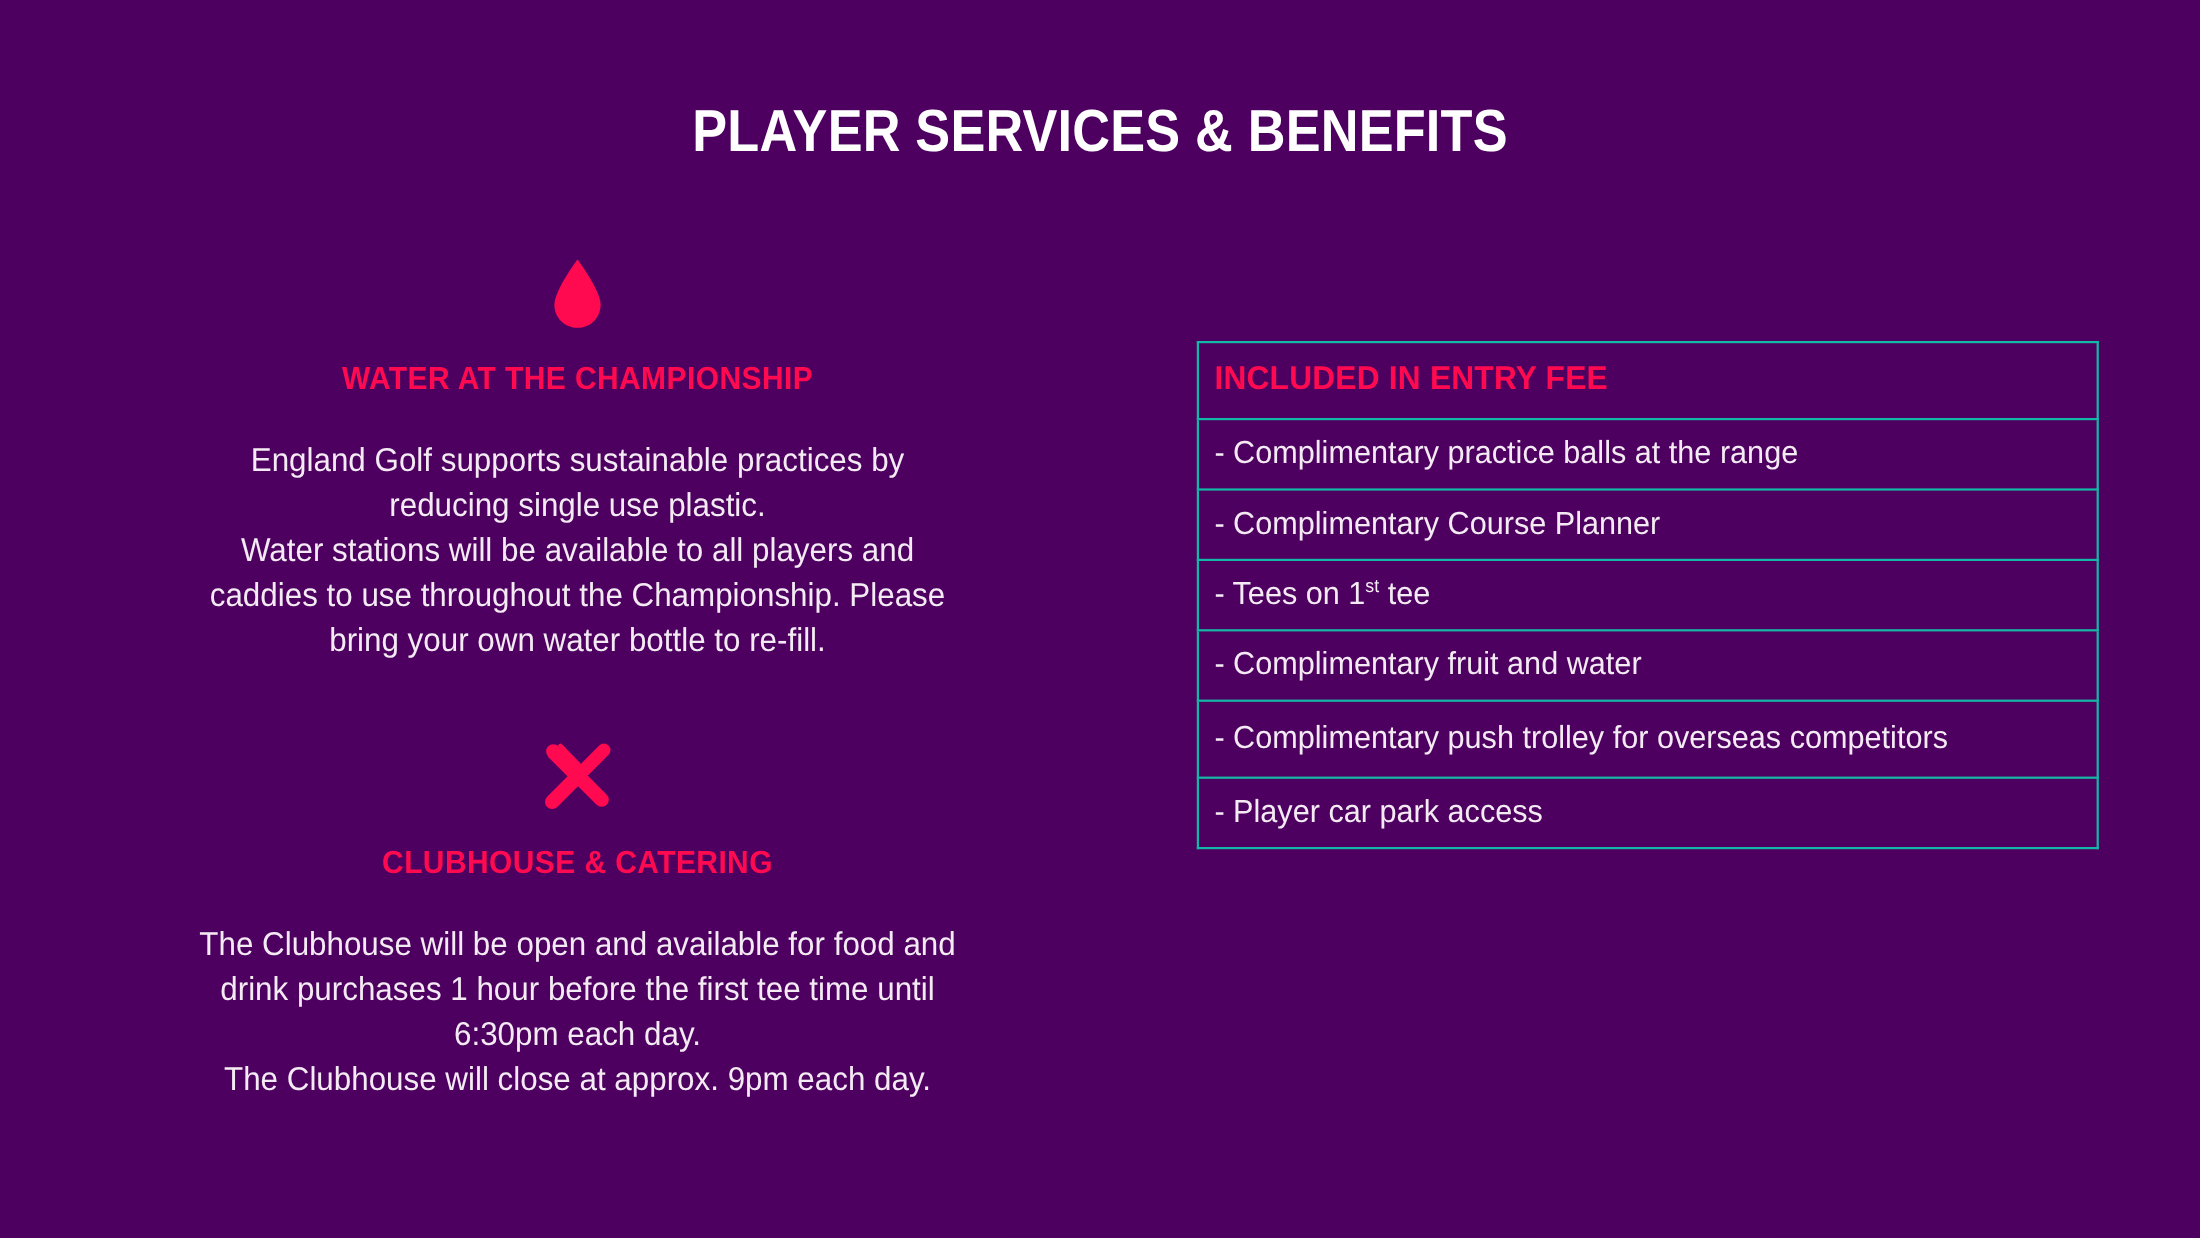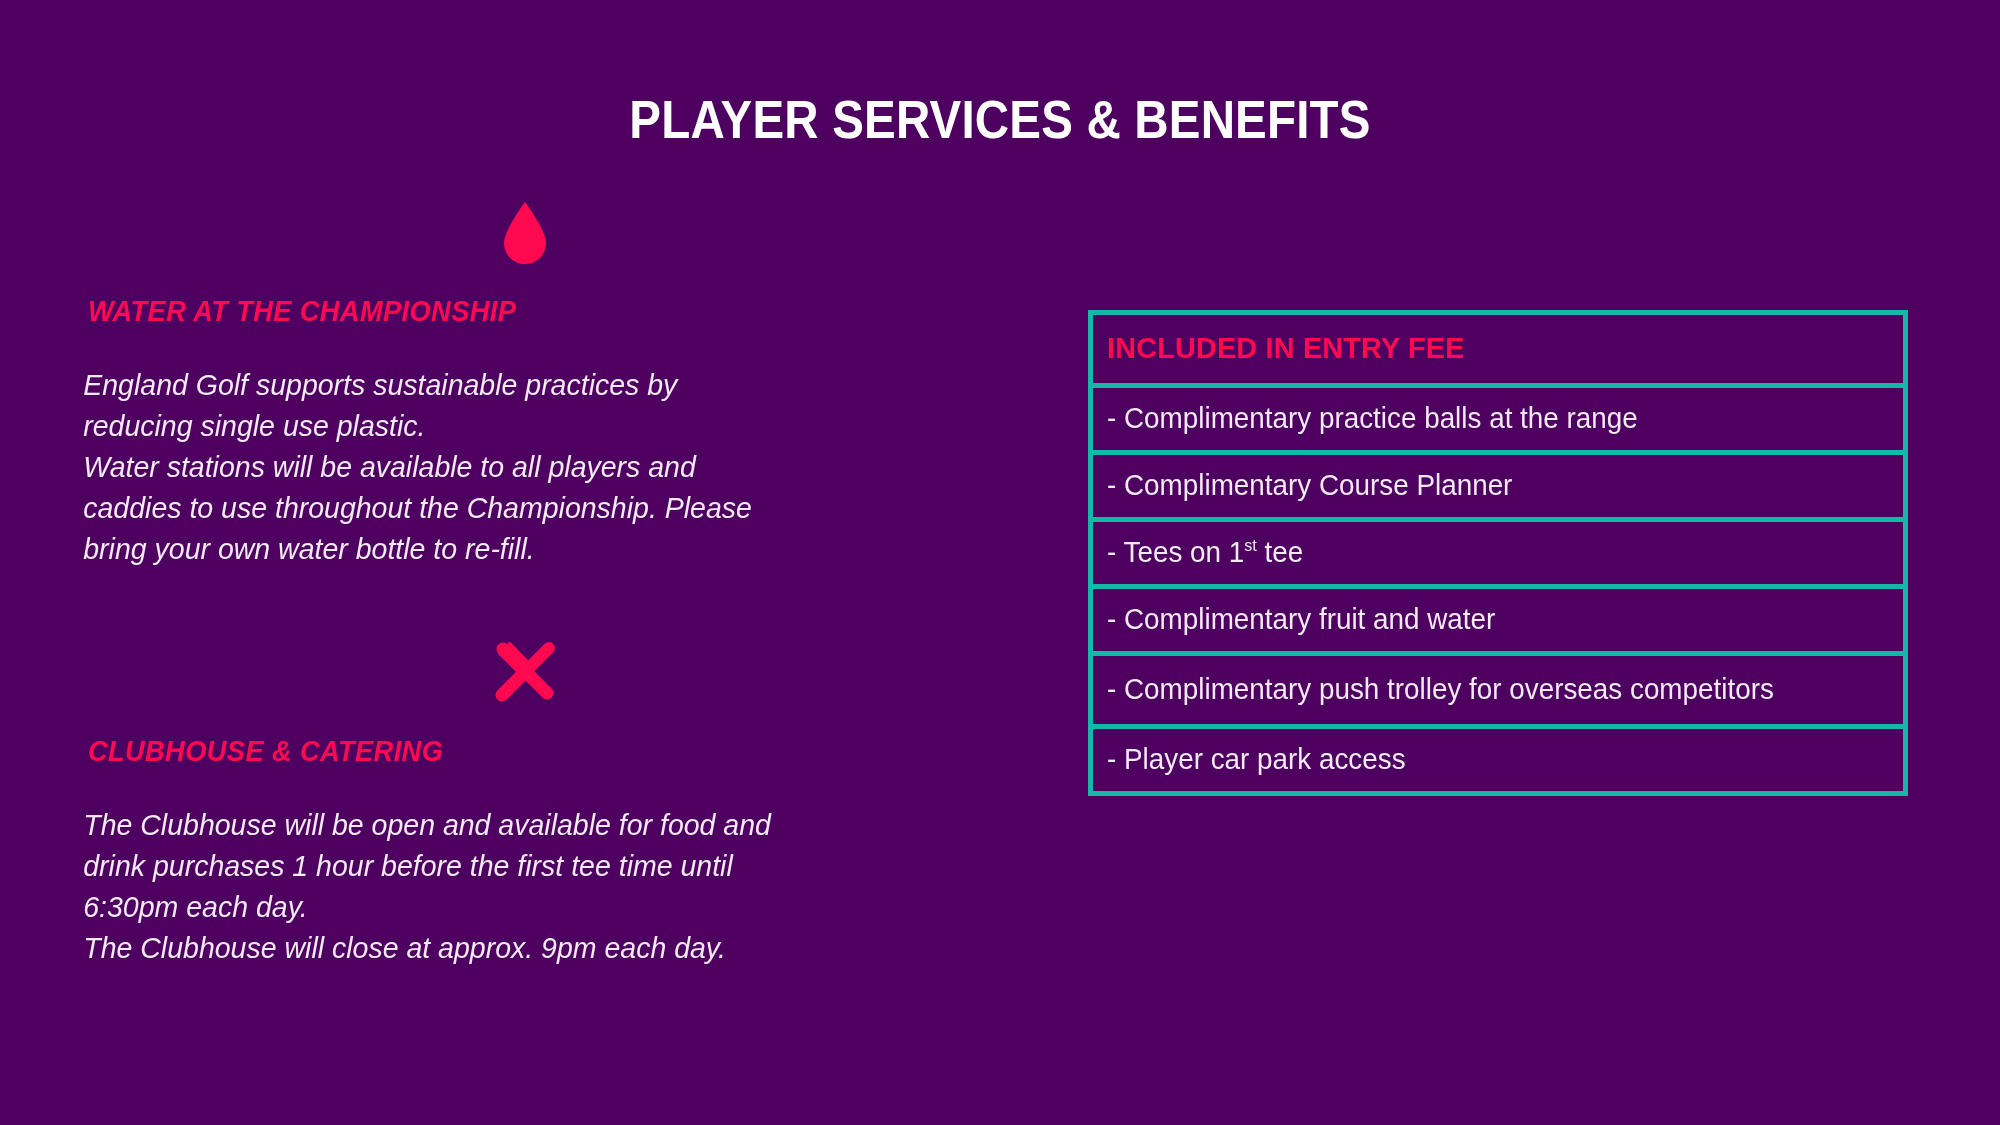--- a/index.html
+++ b/index.html
@@ -35,23 +35,23 @@
     color: #ffffff;
     transform: scaleX(0.88);
     transform-origin: center top;
     white-space: nowrap;
   }
 
   
   #left-column {
     position: absolute;
     left: 60px;
-    top: 197px;
+    top: 231px;
     width: 930px;
-    font-style: italic;
+    text-align: center;
   }
 
   .section-block { width: 100%; }
 
   .section-icon {
     height: 72px;
     display: flex;
     align-items: center;
     justify-content: center;
     margin: 0 auto;
@@ -82,21 +82,21 @@
   
   #entry-fee-table {
     position: absolute;
     left: 1088px;
     top: 310px;
     width: 820px;
     border-collapse: collapse;
     table-layout: fixed;
   }
   #entry-fee-table td {
-    border: 5px solid #14b8a6;
+    border: 2px solid #14b8a6;
     background: #4d0060;
     padding: 9px 14px 11px 14px;
     vertical-align: middle;
     font-size: 29px;
     line-height: 42px;
     color: #f4eaf3;
     transform-origin: left center;
   }
   #entry-fee-table td .cell-text {
     display: block;

